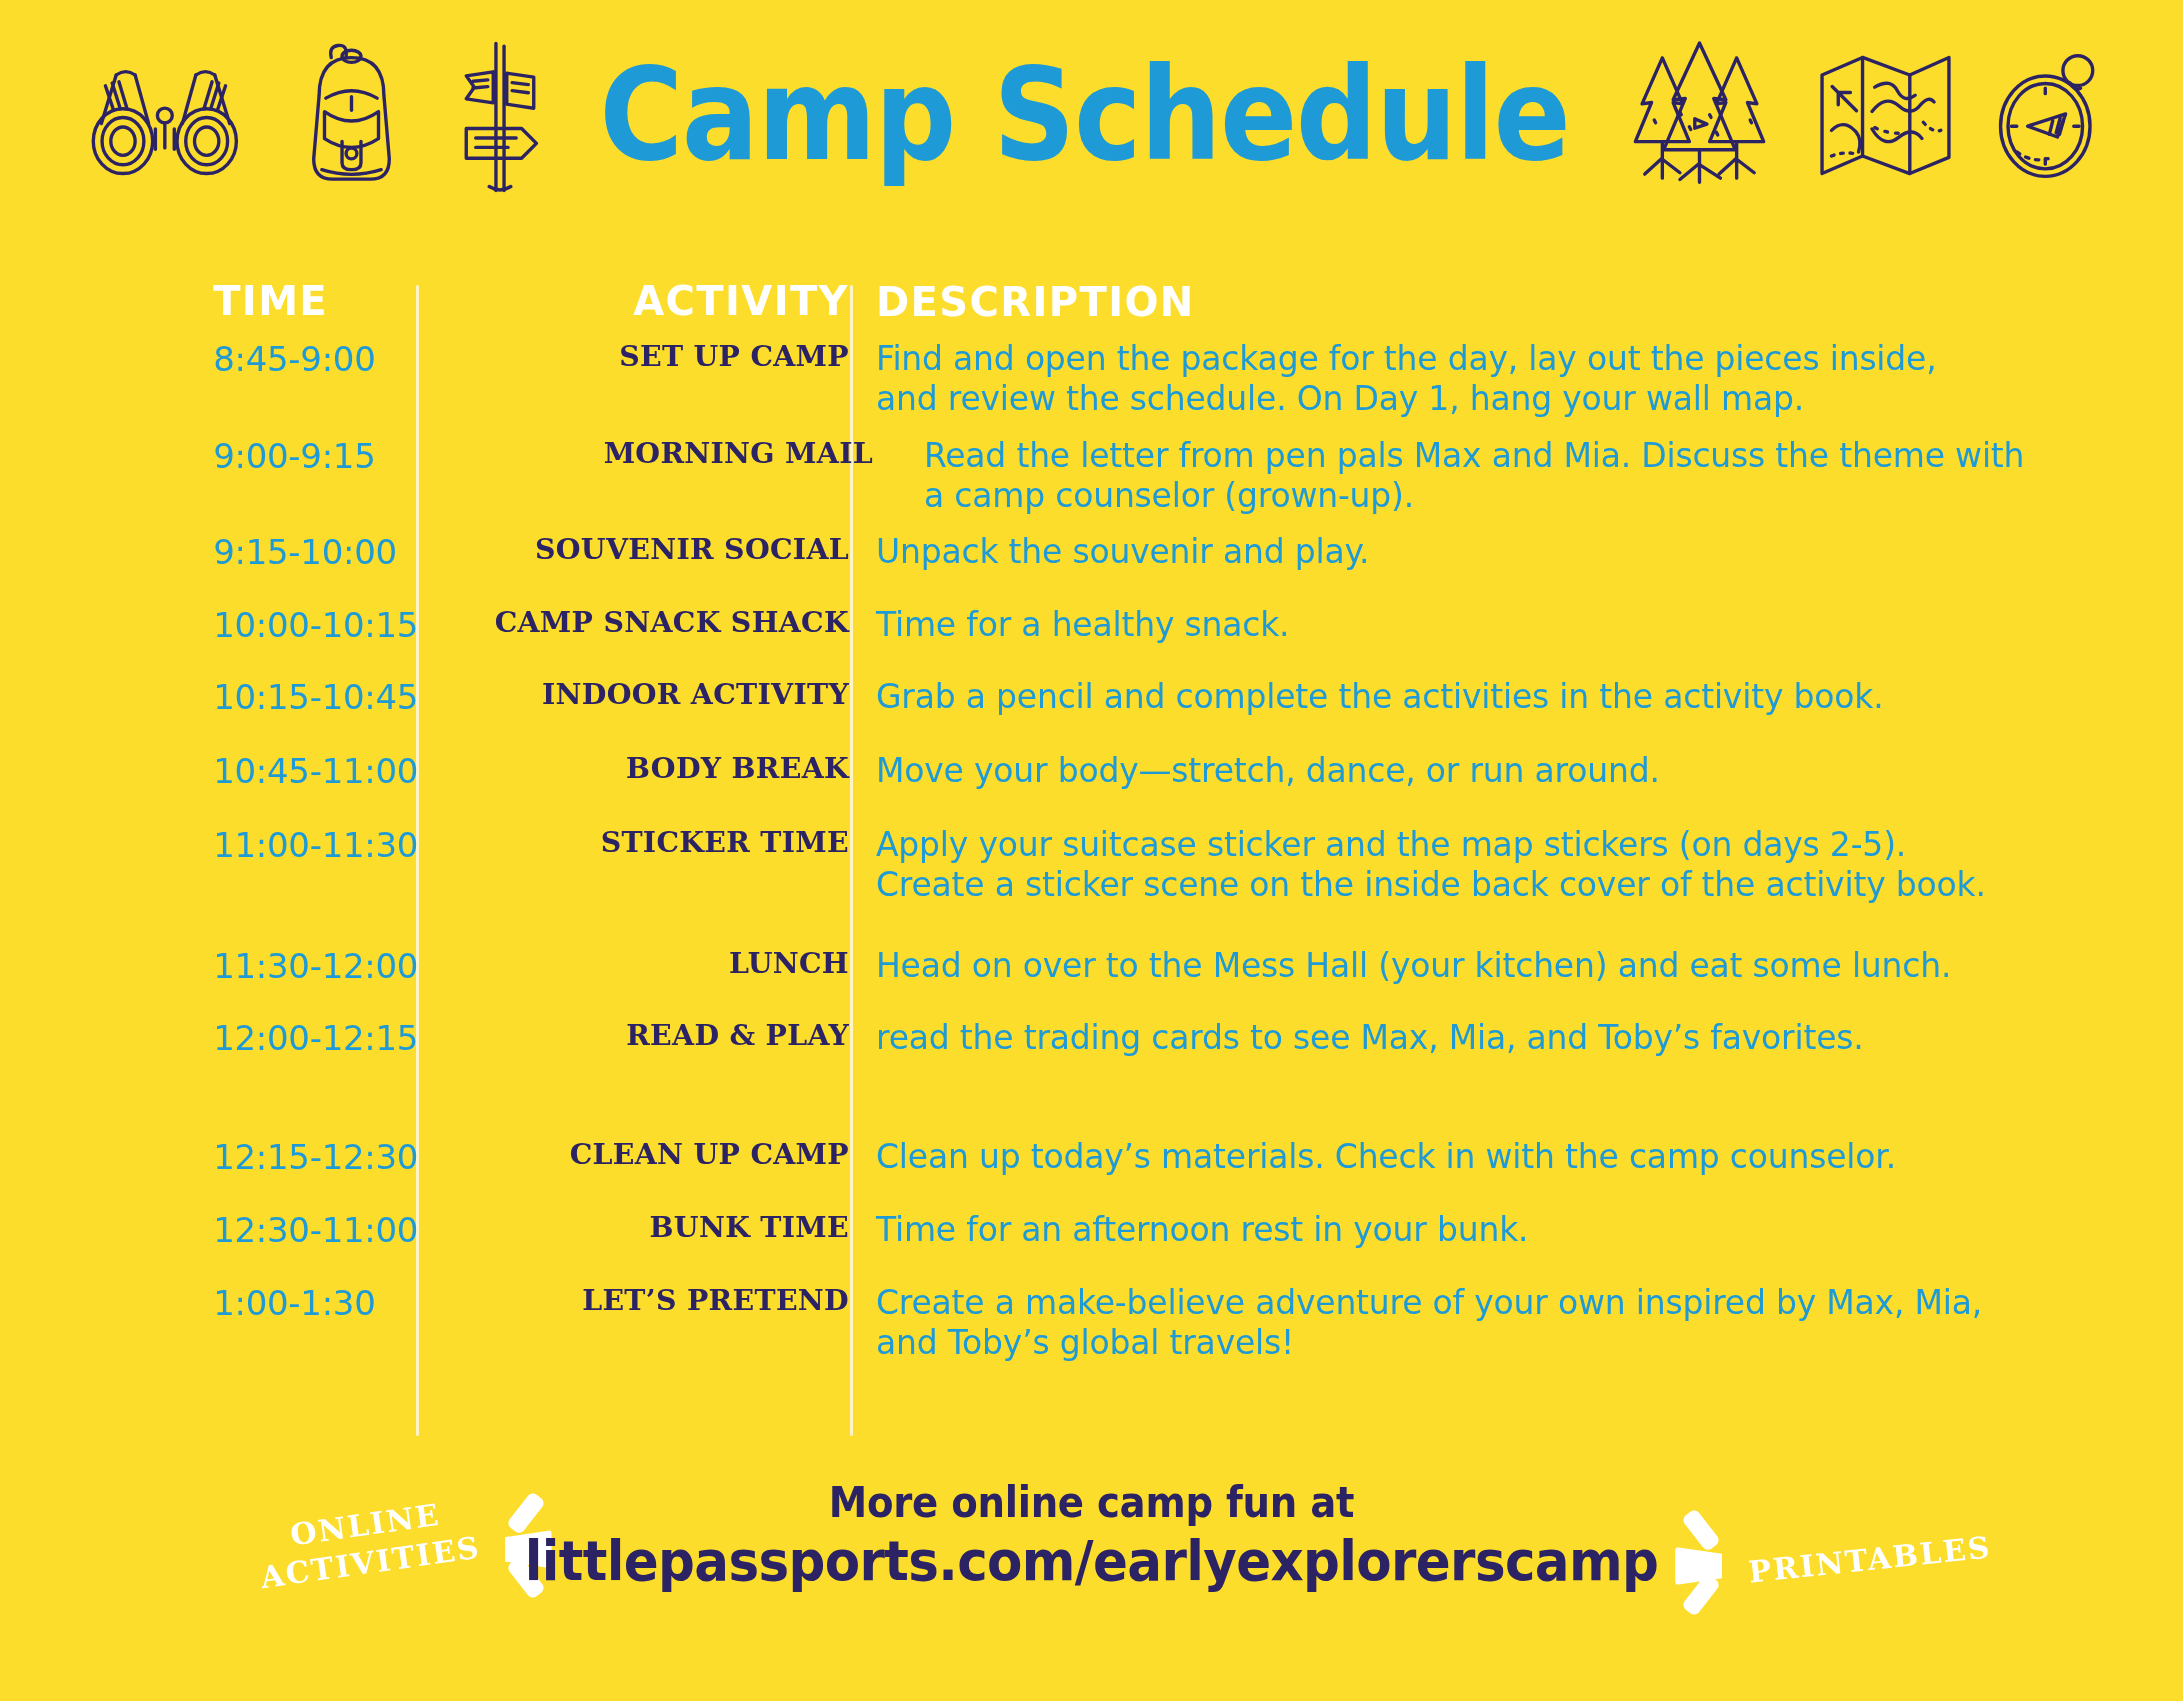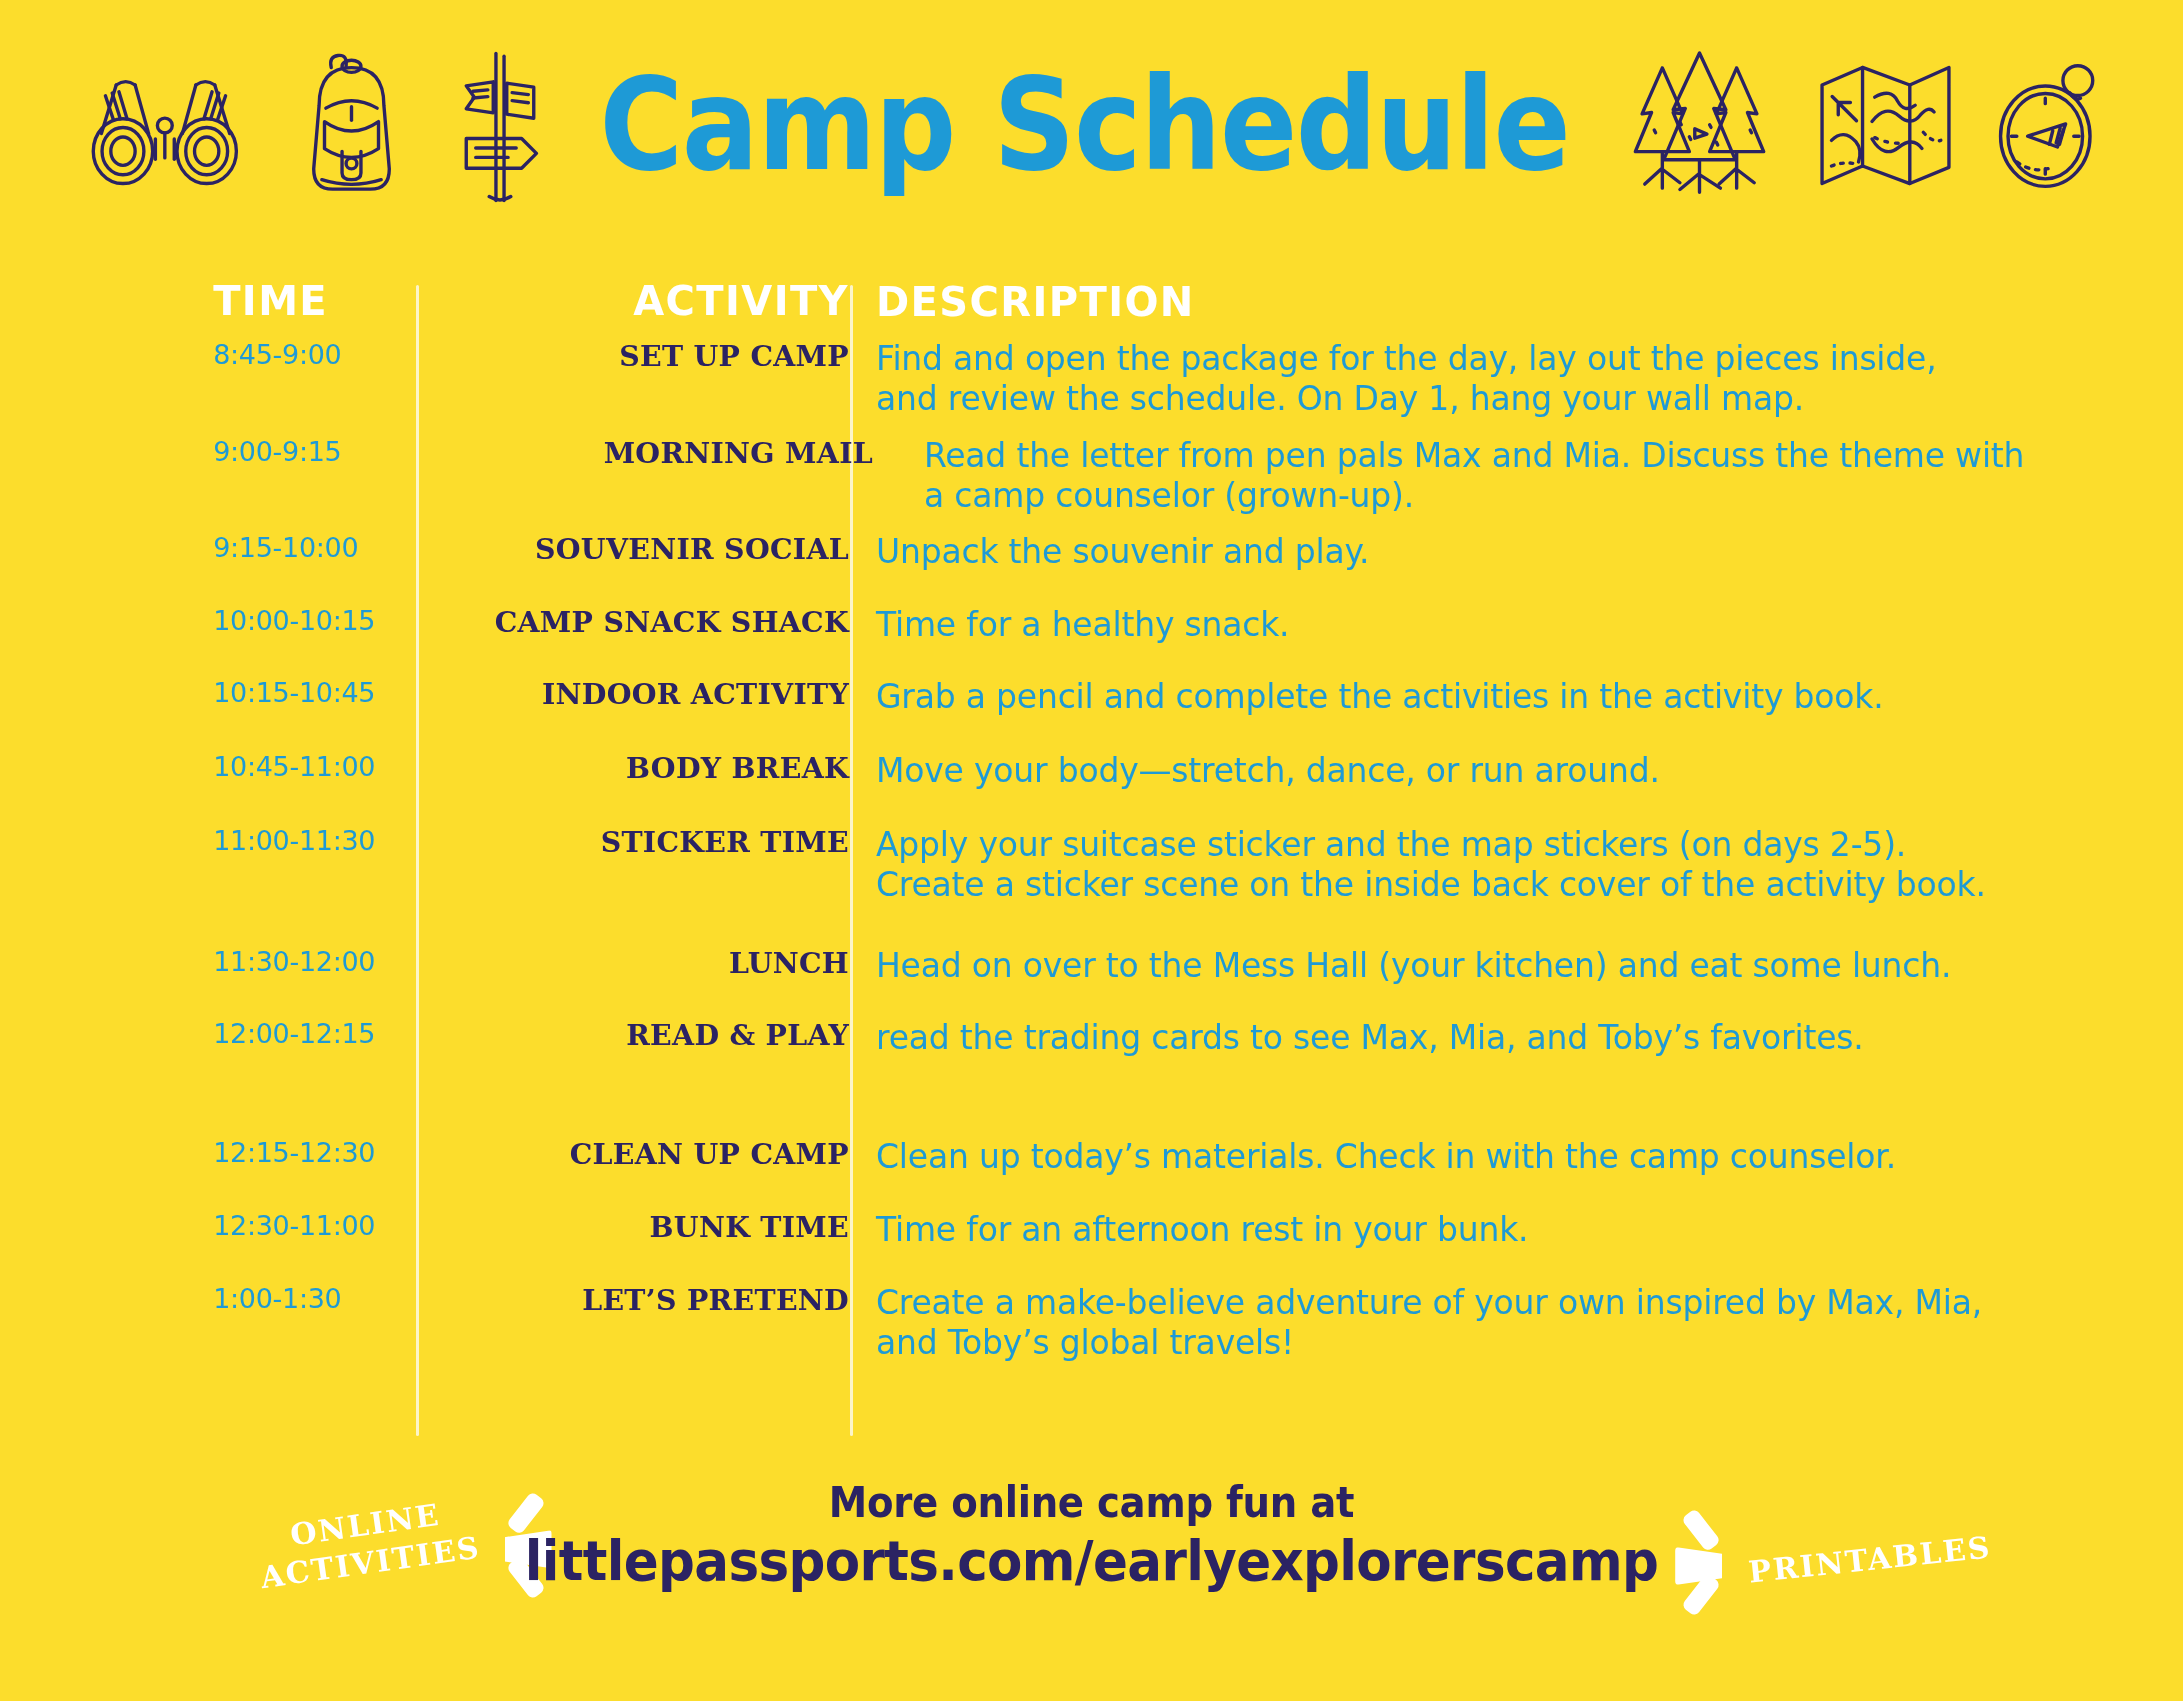--- a/index.html
+++ b/index.html
@@ -14,21 +14,21 @@
     height: 1701px;
     background: #fcdd2c;
     overflow: hidden;
     font-family: "Liberation Sans", sans-serif;
   }
 
   
   #header {
     position: absolute;
     left: 0;
-    top: 37px;
+    top: 27px;
     width: 2183px;
     height: 176px;
     display: flex;
     align-items: center;
     justify-content: center;
     gap: 27px;
   }
   .hdr-icon {
     flex: 0 0 auto;
     display: block;
@@ -68,21 +68,21 @@
     display: flex;
     align-items: flex-start;
     width: 1828px;
   }
   .c-time {
     width: 213px;
     flex: 0 0 213px;
     padding-left: 10.2px;
     box-sizing: border-box;
     font-family: "DejaVu Sans", sans-serif;
-    font-size: 27px;
+    font-size: 34px;
     font-weight: normal;
     color: #1e9ad6;
     letter-spacing: -0.3px;
     white-space: nowrap;
   }
   .c-activity {
     width: 433px;
     flex: 0 0 433px;
     padding-left: 23px;
     box-sizing: border-box;

